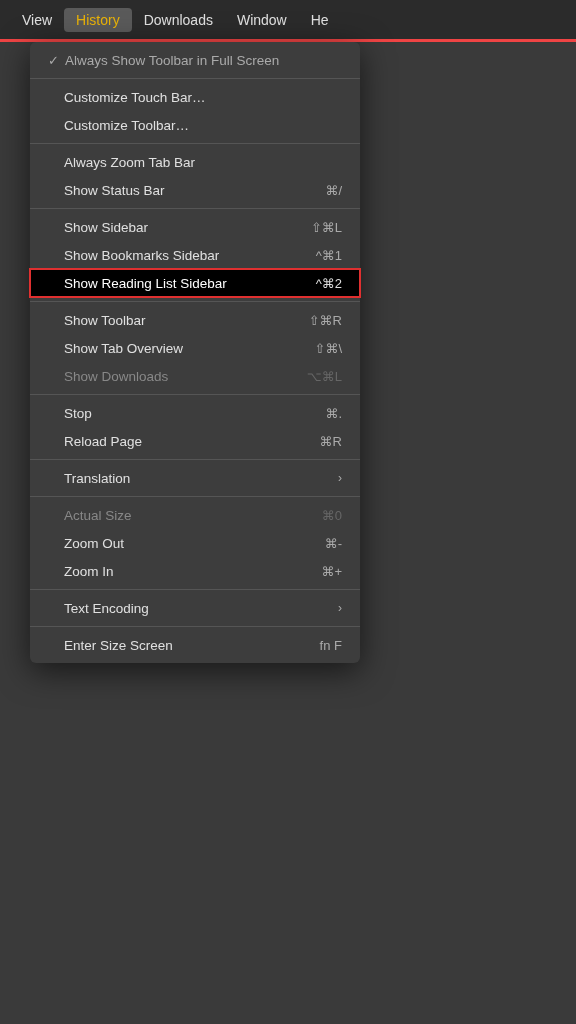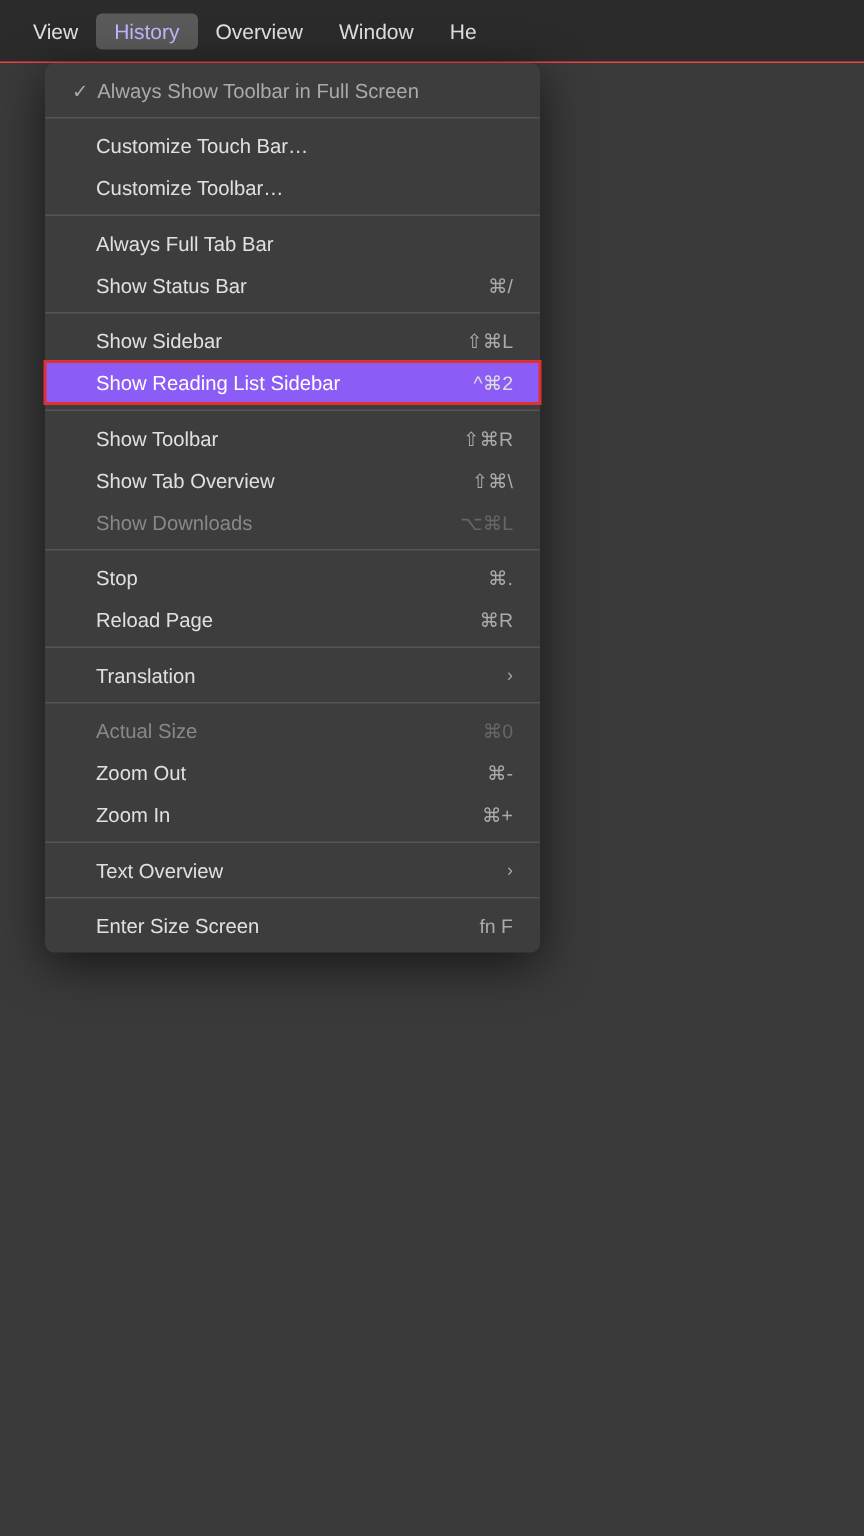--- a/index.html
+++ b/index.html
@@ -17,34 +17,34 @@
       color: #e0e0e0;
       overflow: hidden;
     }
 
     .menu-bar {
       display: flex;
       align-items: center;
       background: #2b2b2b;
       height: 42px;
       padding: 0 10px;
-      border-bottom: 1px solid #ef4444;
+      border-bottom: 3px solid #ef4444;
     }
 
     .menu-bar-item {
       padding: 4px 12px;
       color: #e0e0e0;
       cursor: pointer;
       border-radius: 4px;
       font-size: 14px;
     }
 
     .menu-bar-item.active {
       background: #5a5a5a;
-      color: #c4b5fd;
+      color: #eab308;
     }
 
     .menu-dropdown {
       position: absolute;
       top: 42px;
       left: 30px;
       width: 330px;
       background: #3d3d3d;
       border-radius: 6px;
       box-shadow: 0 8px 32px rgba(0,0,0,0.6);
@@ -57,21 +57,21 @@
       align-items: center;
       justify-content: space-between;
       padding: 6px 18px;
       cursor: pointer;
       color: #e0e0e0;
       font-size: 13.5px;
       min-height: 28px;
     }
 
     .menu-item.highlighted {
-      background: #8b5cf6;
+      background: #000000;
       color: white;
       outline: 2px solid #e03030;
       outline-offset: -1px;
     }
 
     .menu-item.disabled {
       color: #888;
       cursor: default;
     }
 
@@ -119,21 +119,21 @@
       display: inline-block;
       width: 16px;
     }
   </style>
 </head>
 <body>
 
 <div class="menu-bar">
   <div class="menu-bar-item">View</div>
   <div class="menu-bar-item active">History</div>
-  <div class="menu-bar-item">Overview</div>
+  <div class="menu-bar-item">Downloads</div>
   <div class="menu-bar-item">Window</div>
   <div class="menu-bar-item">He</div>
 </div>
 
 <div class="menu-dropdown">
 
   <div class="menu-item checked">
     <span class="menu-item-label">
       <span class="check-mark">✓</span>
       <span>Always Show Toolbar in Full Screen</span>
@@ -157,21 +157,21 @@
       <span>Customize Toolbar…</span>
     </span>
     <span class="shortcut"></span>
   </div>
 
   <div class="separator"></div>
 
   <div class="menu-item">
     <span class="menu-item-label">
       <span class="check-spacer"></span>
-      <span>Always Full Tab Bar</span>
+      <span>Always Zoom Tab Bar</span>
     </span>
     <span class="shortcut"></span>
   </div>
 
 
   <div class="menu-item">
     <span class="menu-item-label">
       <span class="check-spacer"></span>
       <span>Show Status Bar</span>
     </span>
@@ -181,20 +181,27 @@
   <div class="separator"></div>
 
   <div class="menu-item">
     <span class="menu-item-label">
       <span class="check-spacer"></span>
       <span>Show Sidebar</span>
     </span>
     <span class="shortcut">⇧⌘L</span>
   </div>
 
+  <div class="menu-item">
+    <span class="menu-item-label">
+      <span class="check-spacer"></span>
+      <span>Show Bookmarks Sidebar</span>
+    </span>
+    <span class="shortcut">^⌘1</span>
+  </div>
 
   <div class="menu-item highlighted">
     <span class="menu-item-label">
       <span class="check-spacer"></span>
       <span>Show Reading List Sidebar</span>
     </span>
     <span class="shortcut">^⌘2</span>
   </div>
 
   <div class="separator"></div>
@@ -275,21 +282,21 @@
       <span>Zoom In</span>
     </span>
     <span class="shortcut">⌘+</span>
   </div>
 
   <div class="separator"></div>
 
   <div class="menu-item">
     <span class="menu-item-label">
       <span class="check-spacer"></span>
-      <span>Text Overview</span>
+      <span>Text Encoding</span>
     </span>
     <span class="submenu-arrow">›</span>
   </div>
 
   <div class="separator"></div>
 
   <div class="menu-item">
     <span class="menu-item-label">
       <span class="check-spacer"></span>
       <span>Enter Size Screen</span>

